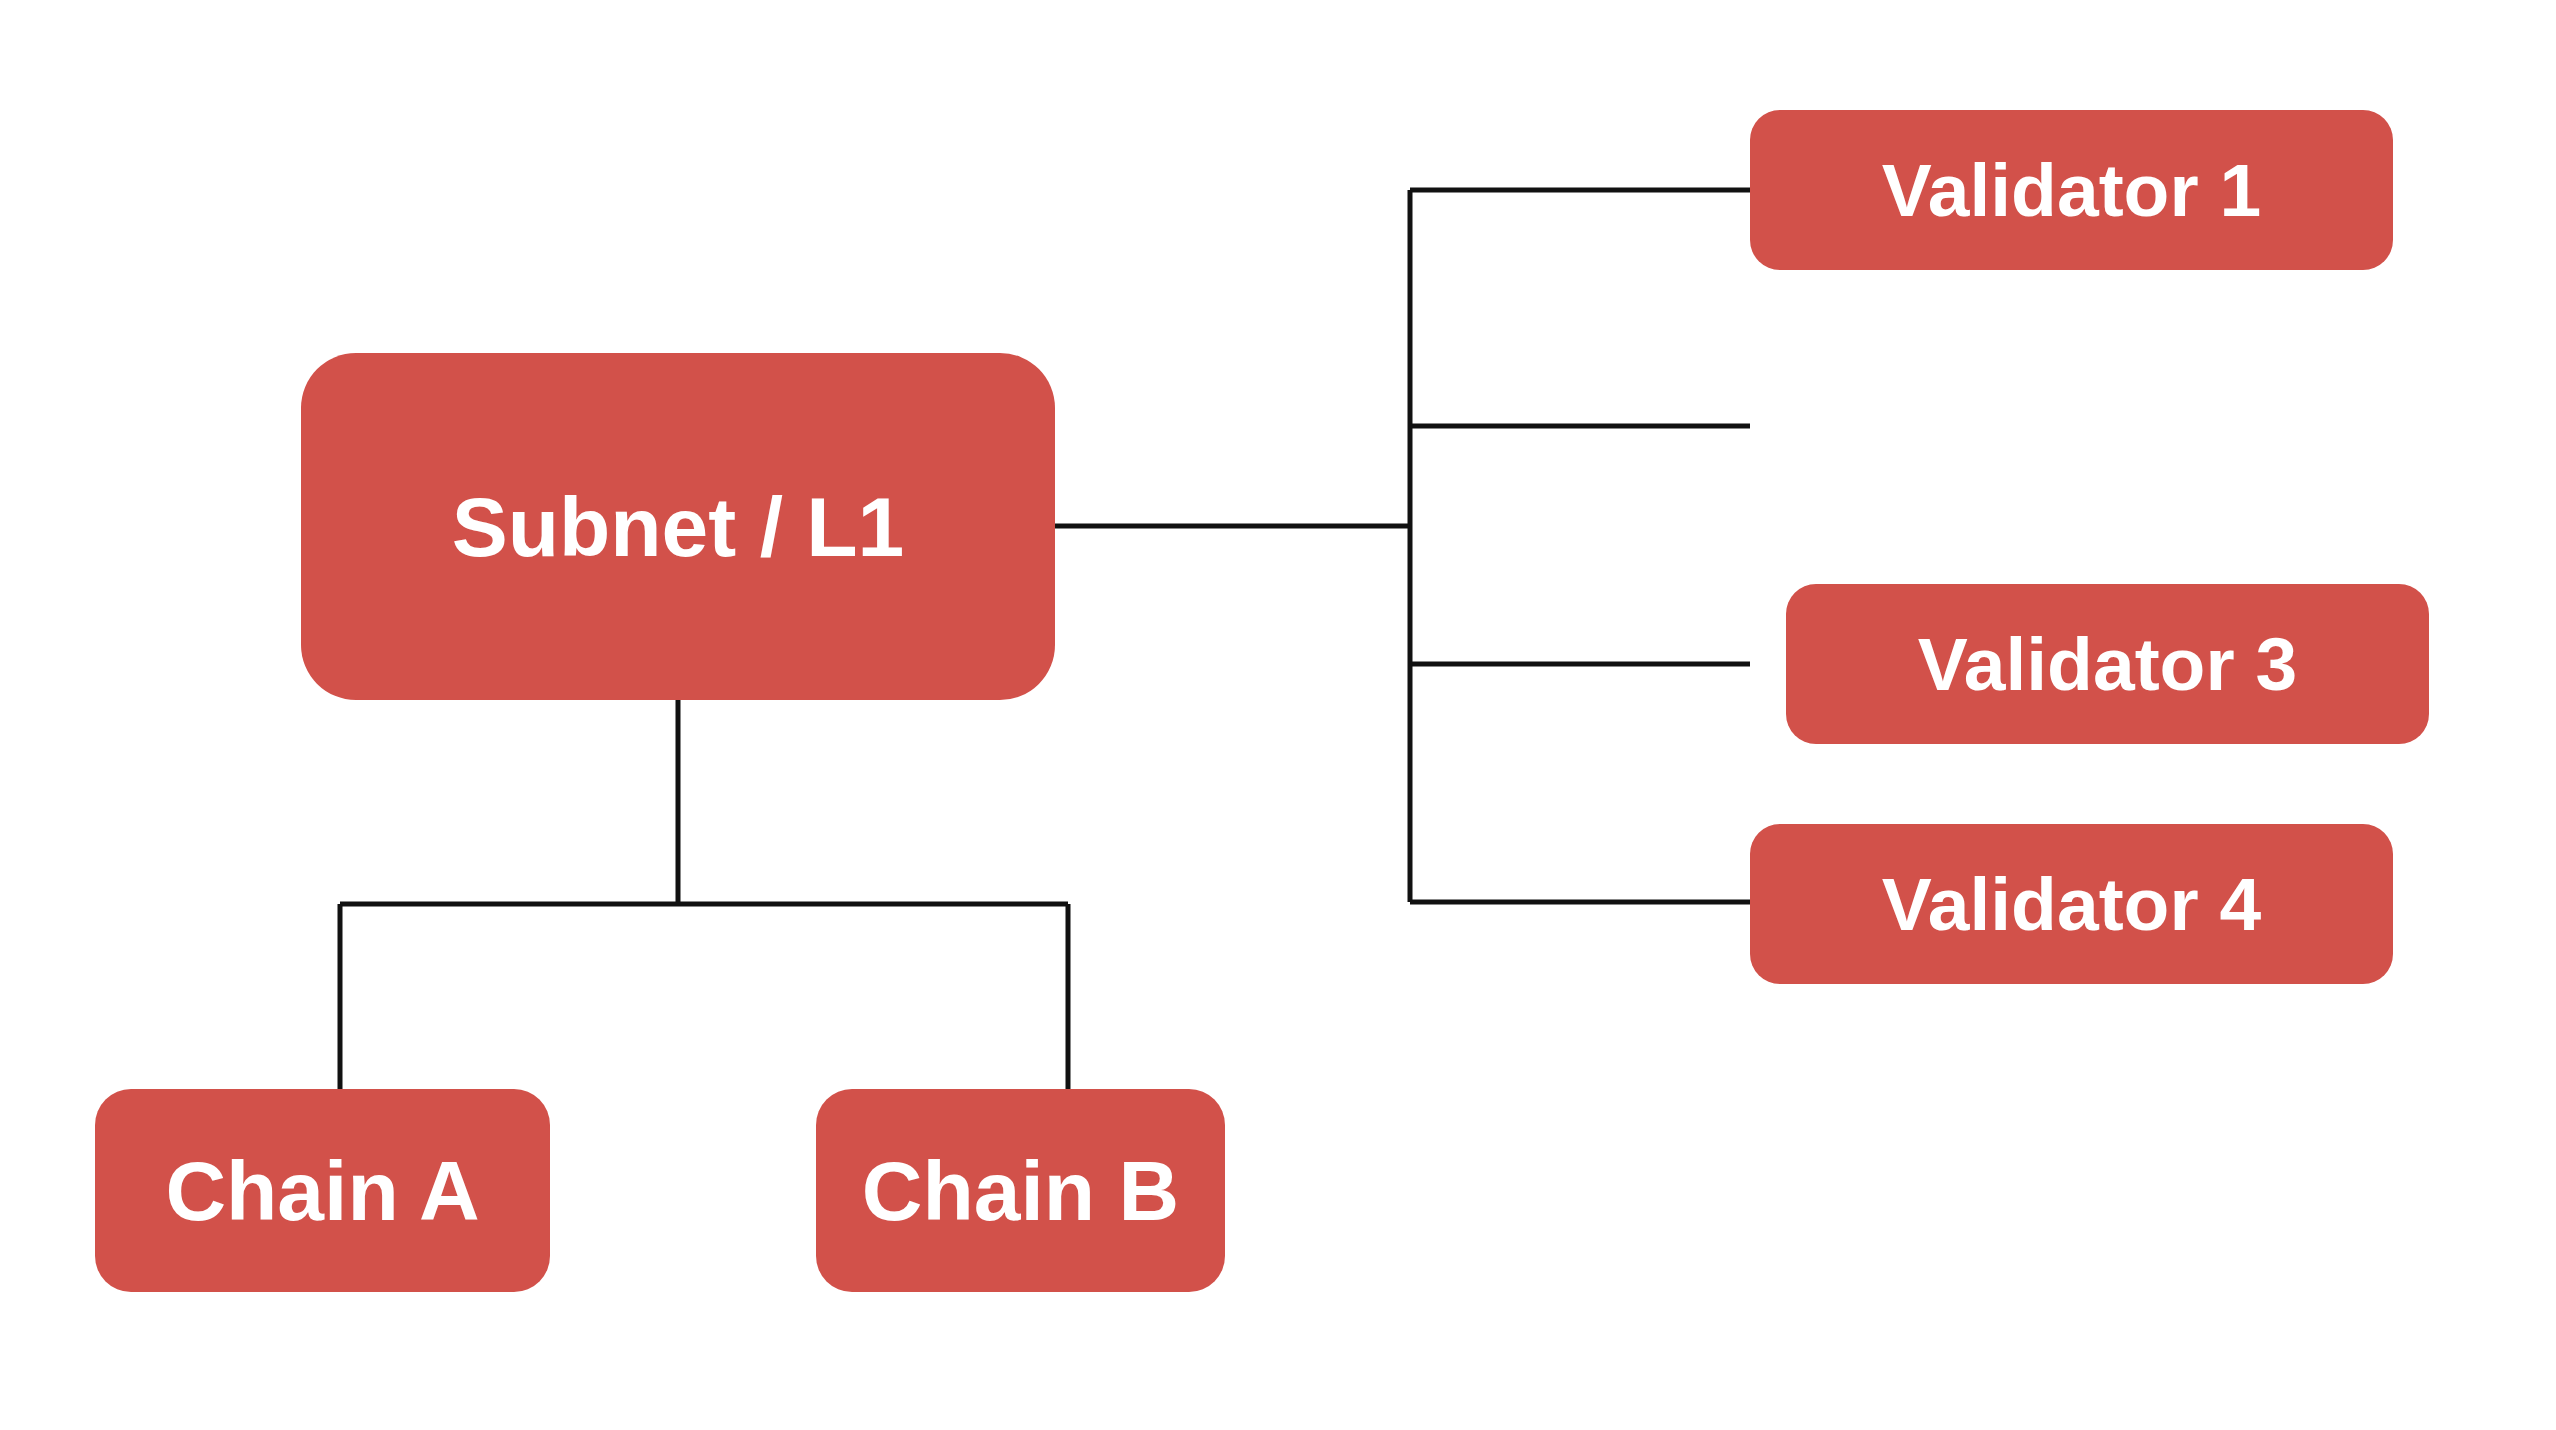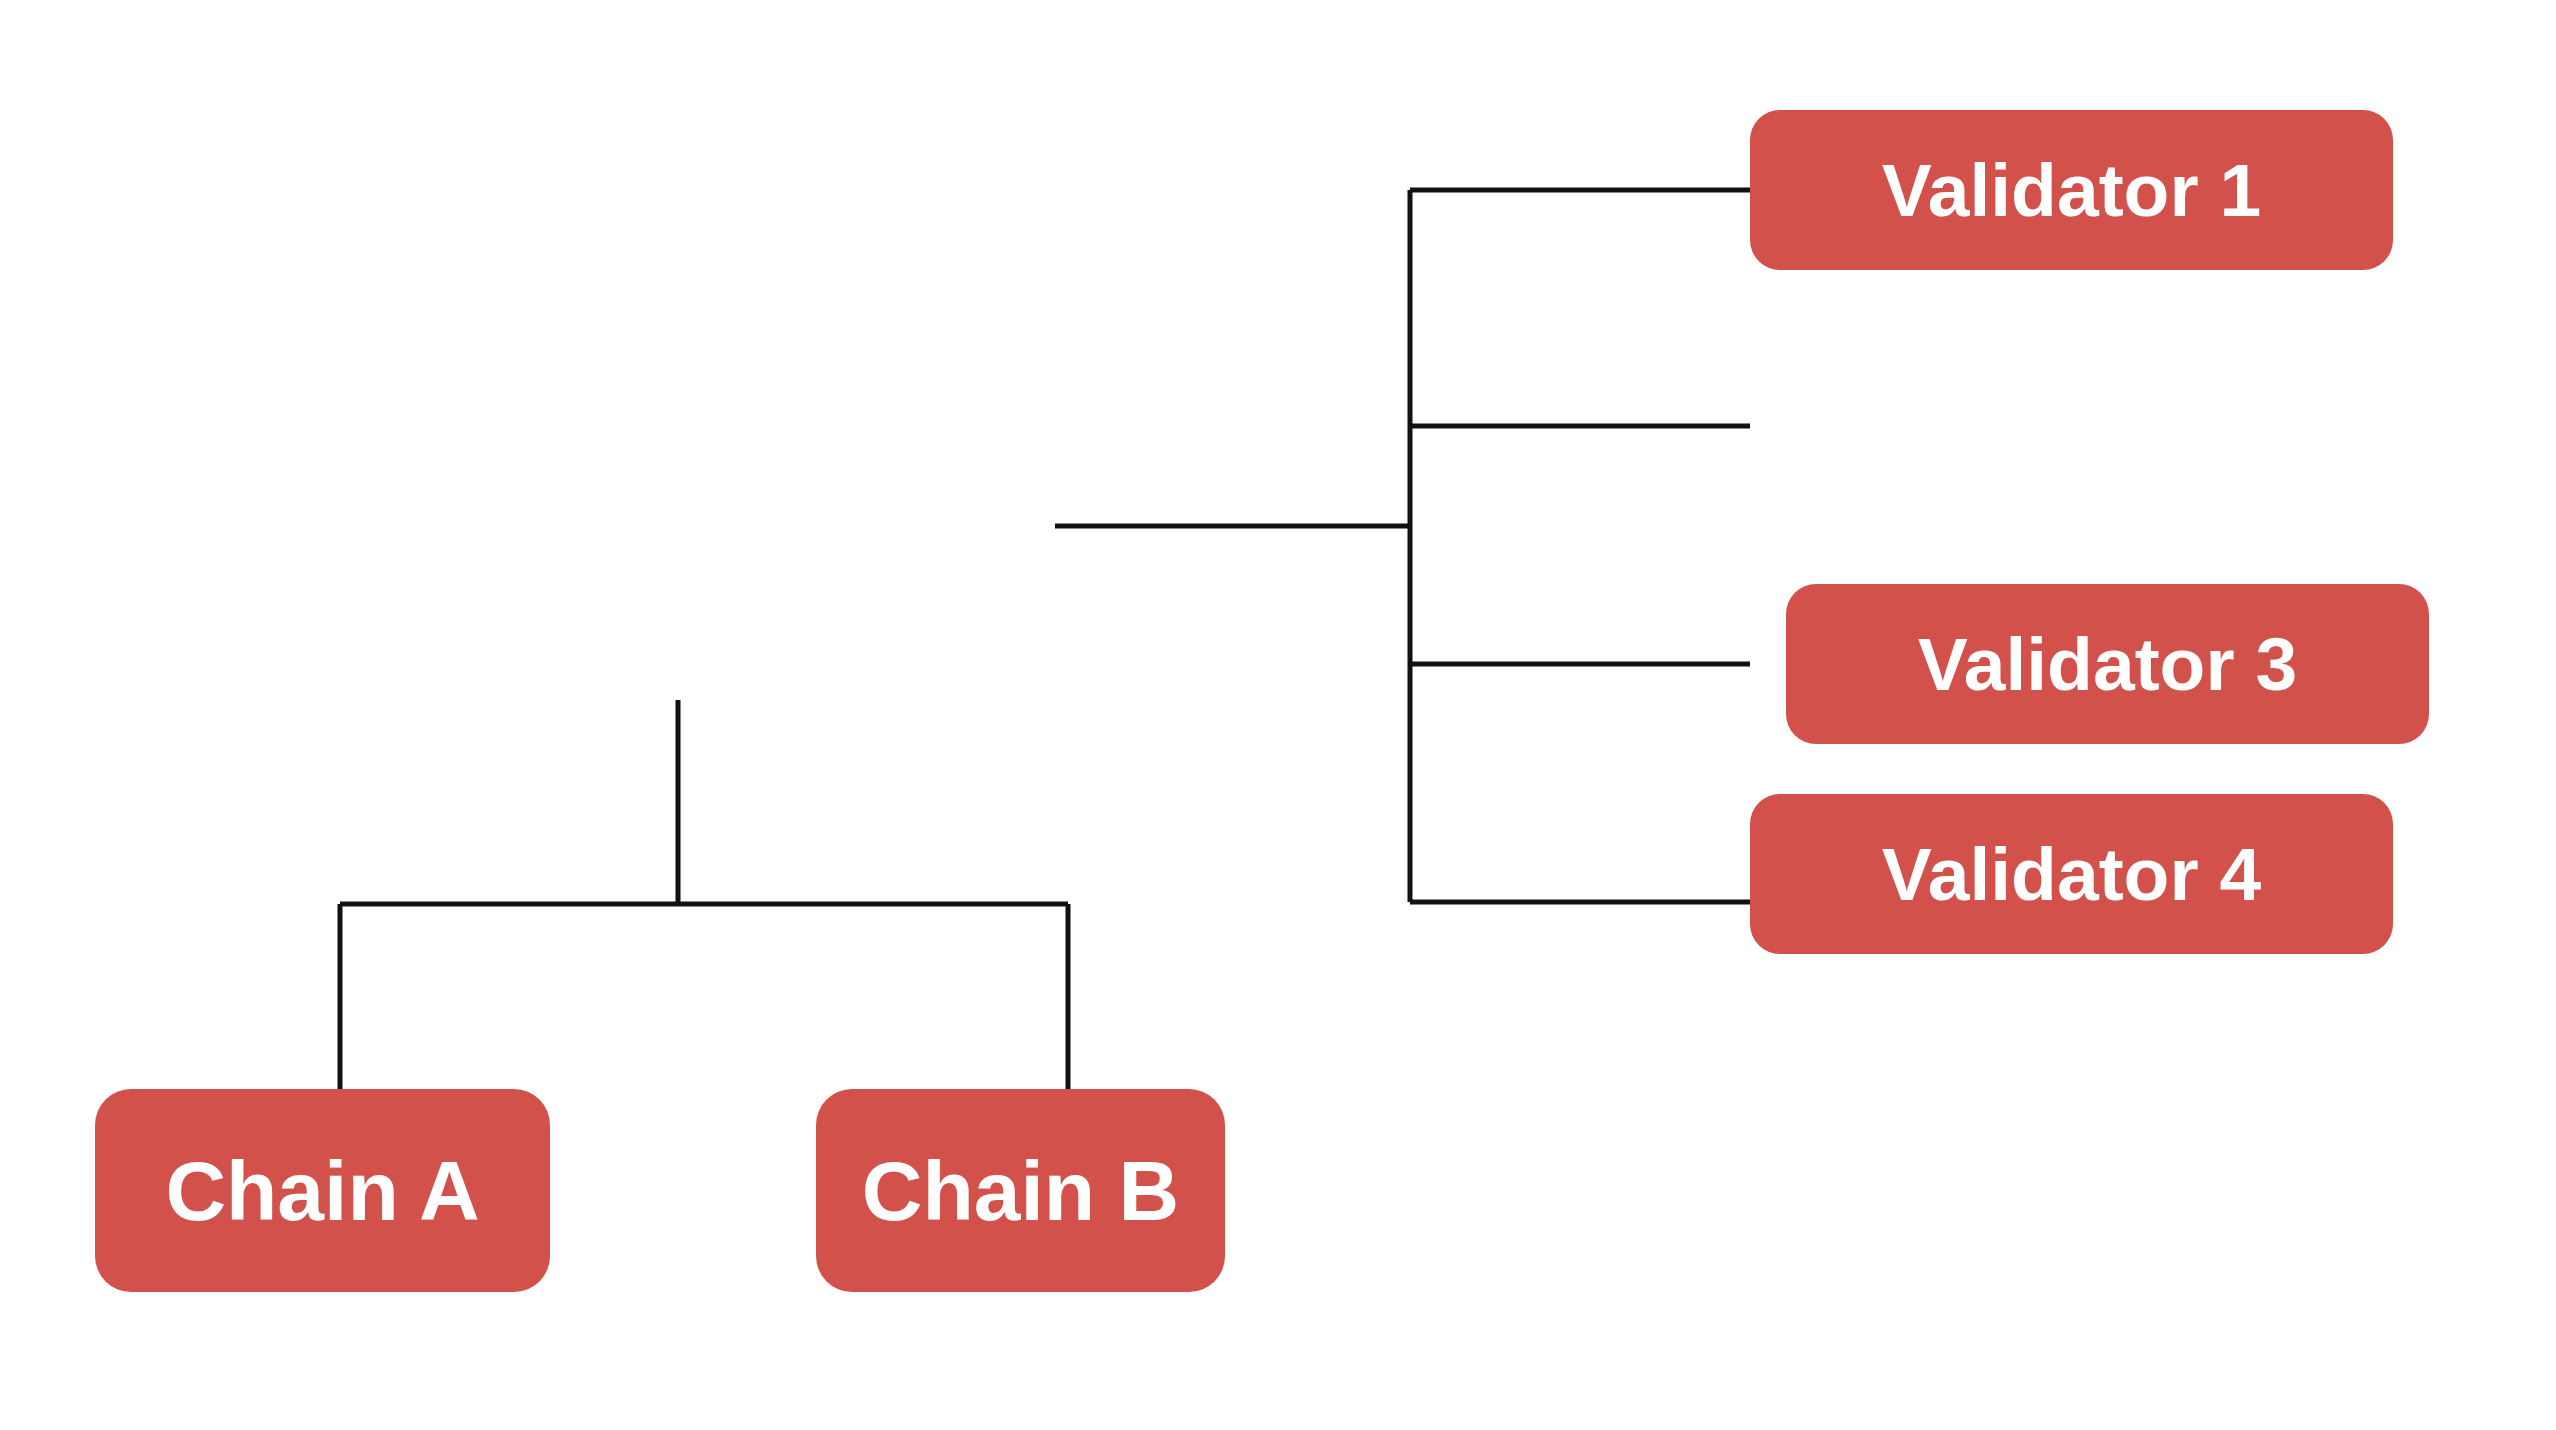--- a/index.html
+++ b/index.html
@@ -59,40 +59,43 @@
   .node-chain-b{left:816px;width:409px;}
   .node-validator{
     left:1750px;
     width:643px;height:160px;
     border-radius:30px;
     font-size:75px;
   }
   .node-validator-1{top:110px;}
   .node-validator-2{top:346px;}
   .node-validator-3{top:584px;margin-left:36px;}
-  .node-validator-4{top:794px;text-align:right;}
+  .node-validator-4{top:824px;text-align:right;}
 </style>
 </head>
 <body>
 
 <div class="canvas">
 
   <svg class="connectors" viewBox="0 0 2556 1430" aria-hidden="true">
     <path d="M1055 526 H1410"></path>
     <path d="M1410 190 V902"></path>
     <path d="M1410 190 H1750"></path>
     <path d="M1410 426 H1750"></path>
     <path d="M1410 664 H1750"></path>
     <path d="M1410 902 H1750"></path>
     <path d="M678 700 V904"></path>
     <path d="M340 904 H1068"></path>
     <path d="M340 904 V1089"></path>
     <path d="M1068 904 V1089"></path>
   </svg>
 
+  <div class="node node-subnet">
+    <span>Subnet / L1</span>
+  </div>
 
   <div class="node node-chain node-chain-a">
     <span>Chain A</span>
   </div>
 
   <div class="node node-chain node-chain-b">
     <span>Chain B</span>
   </div>
 
   <div class="node node-validator node-validator-1">

